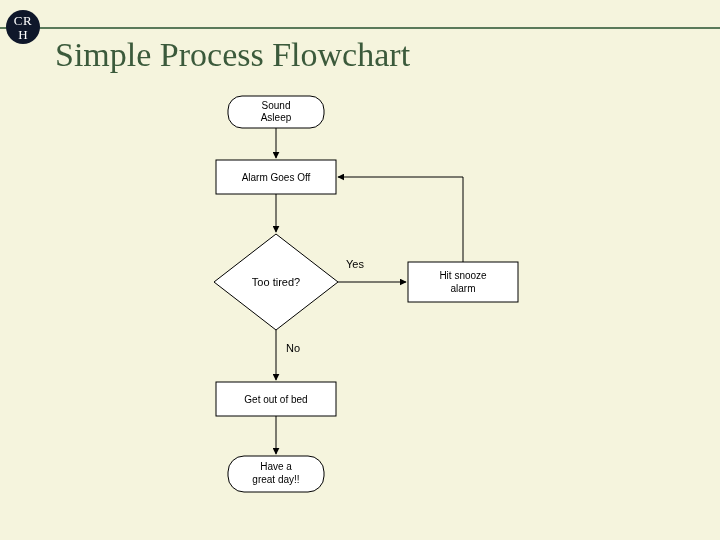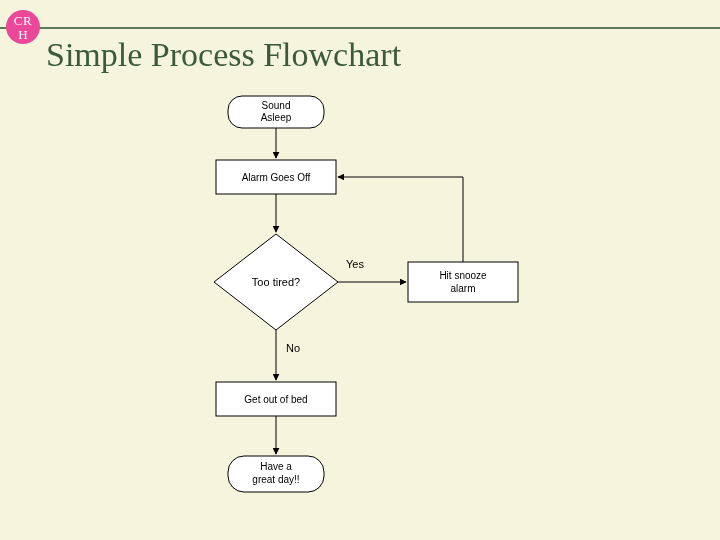--- a/index.html
+++ b/index.html
@@ -1,20 +1,20 @@
 <!DOCTYPE html>
 <html><head>
 <meta charset="utf-8">
 <style>
   html,body{margin:0;padding:0;width:720px;height:540px;background:#f5f4dd;font-family:"Times New Roman",serif;overflow:hidden}
-  .logo{position:absolute;left:6px;top:10px;width:34px;height:34px;background:#ec4899;border-radius:50%;display:flex;align-items:center;justify-content:center;text-align:center;line-height:1}
+  .logo{position:absolute;left:6px;top:10px;width:34px;height:34px;background:#0f172a;border-radius:50%;display:flex;align-items:center;justify-content:center;text-align:center;line-height:1}
   .logo .top{color:#fff;font-size:13px;letter-spacing:.5px;font-family:"Times New Roman",serif;position:absolute;top:4px}
   .logo .bot{color:#fff;font-size:13px;font-family:"Times New Roman",serif;position:absolute;bottom:3px}
   .rule{position:absolute;left:0;right:0;top:27px;height:2px;background:#5a7a5a}
-  .title{position:absolute;left:46px;top:36px;font-size:34px;color:#3b5a3b;font-family:"Times New Roman",serif}
+  .title{position:absolute;left:55px;top:36px;font-size:34px;color:#3b5a3b;font-family:"Times New Roman",serif}
   svg.chart{position:absolute;left:0;top:0}
   .node-text{font:10px Arial,sans-serif;fill:#000;text-anchor:middle;color:#000}
   .edge-text{font:11px Arial,sans-serif;fill:#000}
 </style>
 </head>
 <body>
 
 <div class="rule"></div>
 <div class="logo">
   <span class="top">CR</span>

